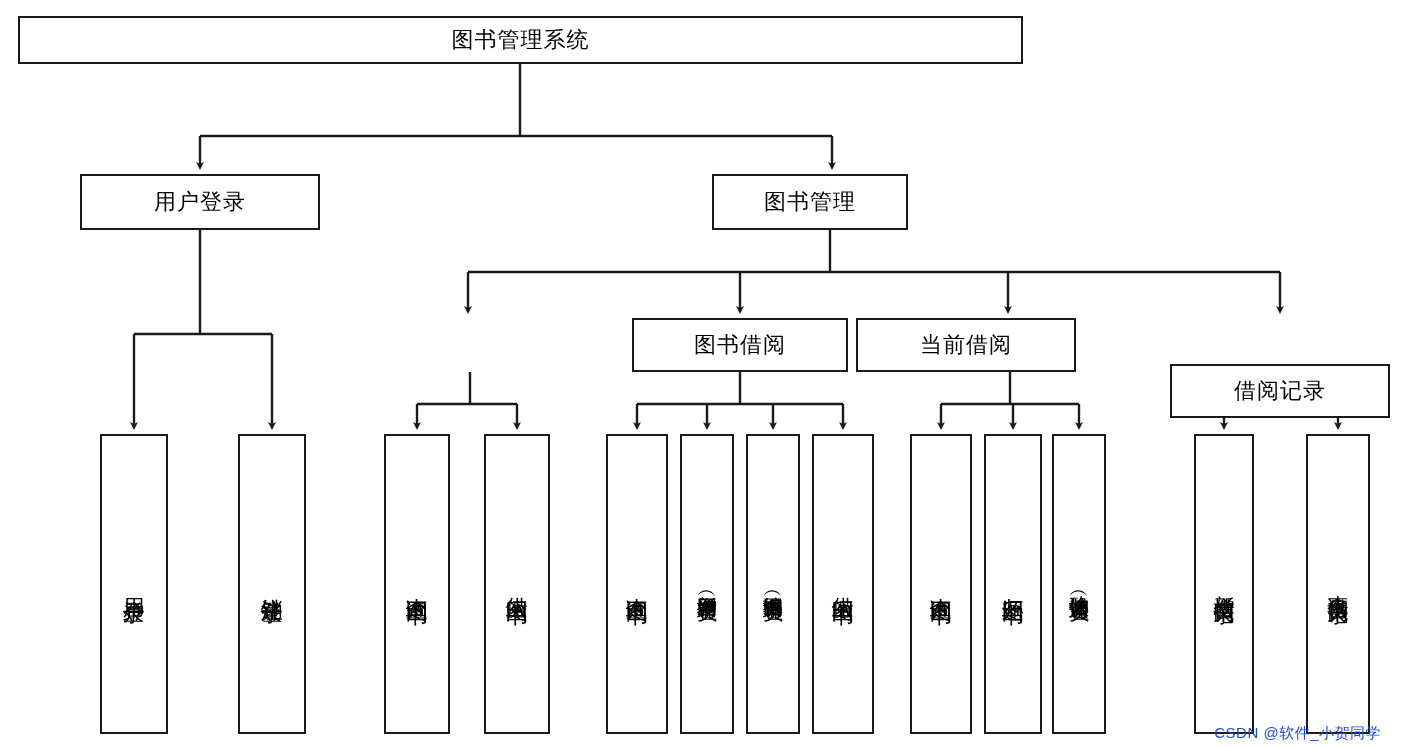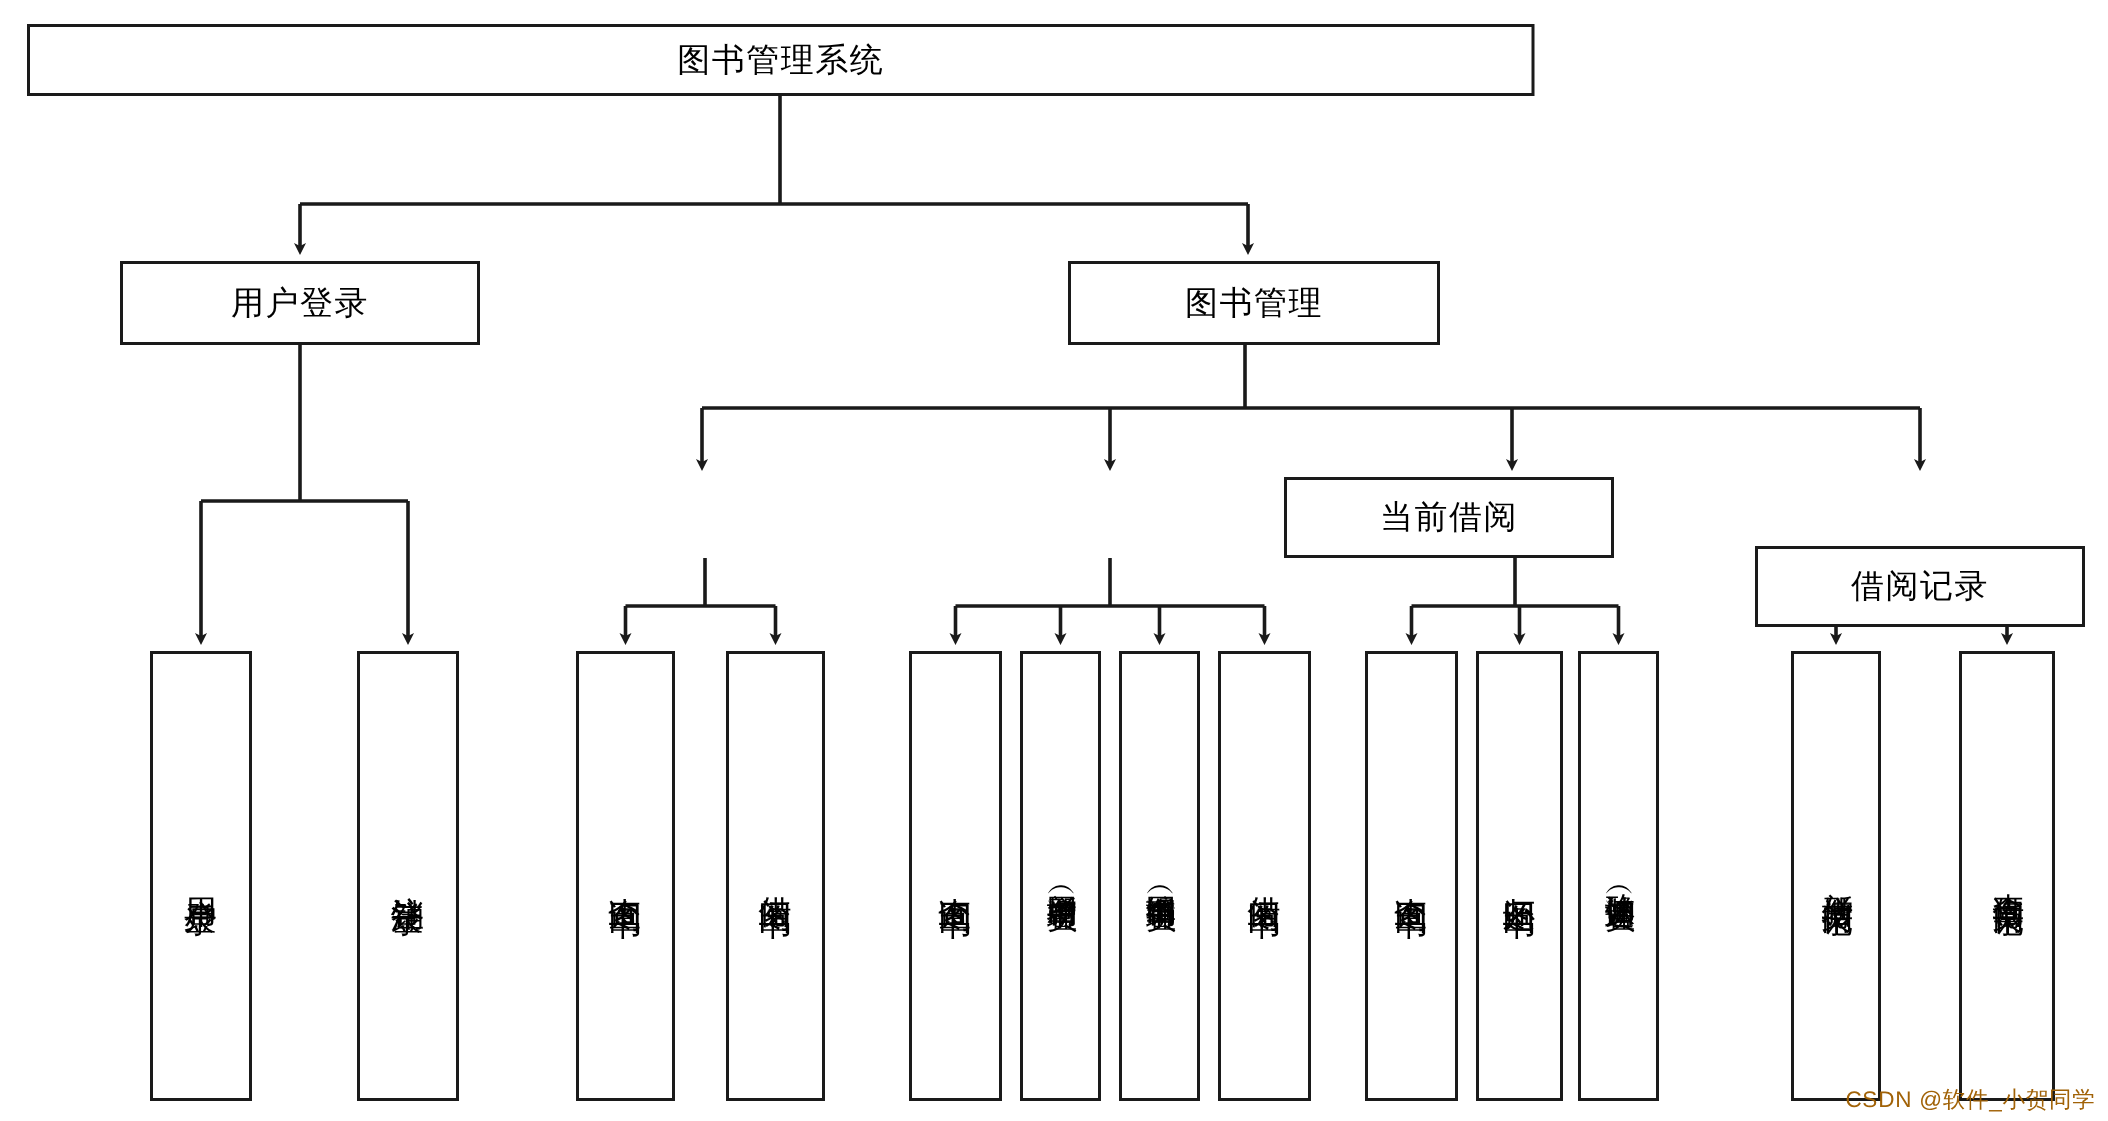--- a/index.html
+++ b/index.html
@@ -48,24 +48,24 @@
     letter-spacing: 2px;
     line-height: 1.15;
     padding: 8px 0;
   }
   .node.vert .txt {
     writing-mode: vertical-rl;
     text-orientation: upright;
   }
   .watermark {
     position: absolute;
-    right: 8px;
+    right: 24px;
     bottom: 4px;
     font-size: 15px;
-    color: #a16207;
+    color: #1d4ed8;
     letter-spacing: 0.5px;
     white-space: nowrap;
   }
 </style>
 </head>
 <body>
 
 <div id="canvas">
 
   <svg class="lines" viewBox="0 0 1405 747">
@@ -118,24 +118,27 @@
     </g>
   </svg>
 
   <div class="node horiz" style="left:18px; top:16px; width:1005px; height:48px;">
     <span class="txt">图书管理系统</span>
   </div>
 
   <div class="node horiz" style="left:80px; top:174px; width:240px; height:56px;">
     <span class="txt">用户登录</span>
   </div>
-  <div class="node horiz" style="left:712px; top:174px; width:248px; height:56px;">
+  <div class="node horiz" style="left:712px; top:174px; width:196px; height:56px;">
     <span class="txt">图书管理</span>
   </div>
 
+  <div class="node horiz" style="left:632px; top:318px; width:216px; height:54px;">
+    <span class="txt">图书借阅</span>
+  </div>
   <div class="node horiz" style="left:856px; top:318px; width:220px; height:54px;">
     <span class="txt">当前借阅</span>
   </div>
   <div class="node horiz" style="left:1170px; top:318px; width:220px; height:54px;margin-top:46px;">
     <span class="txt">借阅记录</span>
   </div>
 
   <div class="node vert" style="left:100px; top:434px; width:68px; height:300px;">
     <span class="txt">用户登录</span>
   </div>

